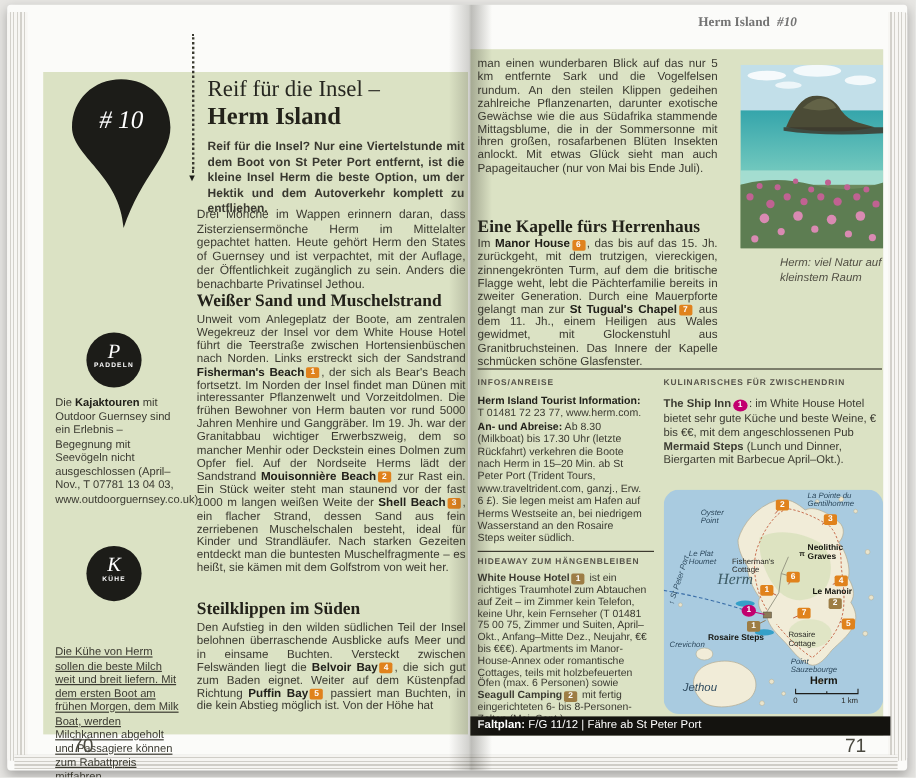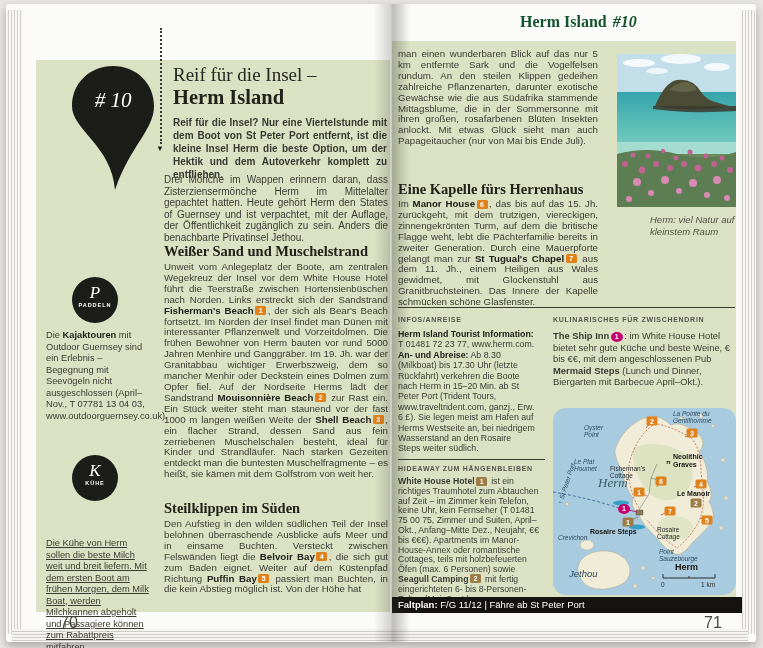--- a/index.html
+++ b/index.html
@@ -30,21 +30,21 @@
   .h-sec{font-family:"Liberation Serif",serif;font-weight:bold;font-size:14.5px;color:#23221a;}
   .body strong,.para1 strong,.sb strong,.info strong{color:#21201a;}
   .sb{font-size:9.3px;line-height:11.5px;color:#3b3a31;}
   .cap-label{font-size:7px;font-weight:bold;letter-spacing:.7px;color:#56534a;}
   .info{font-size:8.8px;line-height:10.4px;color:#3b3a31;}
   .kuli{font-size:9.4px;line-height:11.3px;color:#3b3a31;}
   .hide{font-size:8.7px;line-height:9.8px;color:#3b3a31;}
   .caption{font-style:italic;font-size:9.5px;line-height:11.5px;color:#514f44;margin-left:33px;}
   .pnum{font-size:16px;color:#4a4940;}
   .rule{background:#3c3a2f;height:1px;}
-  .rheader{font-family:"Liberation Serif",serif;font-weight:bold;font-size:16px;color:#14532d;text-align:left;}
+  .rheader{font-family:"Liberation Serif",serif;font-weight:bold;font-size:11px;color:#737373;text-align:center;}
   .rheader .num{font-style:italic;margin-left:6px;}
 
   
   .badge{display:inline-block;min-width:9px;height:9px;line-height:9.5px;padding:0 1px;text-align:center;
          color:#fff;font-size:7px;font-weight:bold;border-radius:1.5px;margin:0 1.5px;position:relative;top:-.5px;
          font-family:"Liberation Sans",sans-serif;font-style:normal;}
   .b-orange{background:#e0821c;}
   .b-brown{background:#9d7d45;}
   .b-magenta{background:#c2006f;border-radius:50%;min-width:10px;height:10px;line-height:10.5px;}
 
@@ -79,21 +79,21 @@
 <body>
 
 <div class="scene">
   <div class="abs book"></div>
   <div class="abs edge-left"></div>
   <div class="abs edge-right"></div>
   <div class="abs edge-bottom"></div>
 
   <div class="abs green gl"></div>
 
-  <div class="abs" style="left:70px;top:64px;width:86px;height:128px;z-index:6;">
+  <div class="abs" style="left:58px;top:64px;width:86px;height:128px;z-index:6;">
     <svg width="86" height="128" viewBox="0 0 86 128">
       <path d="M43,2 C66,2 84,19 84,42 C84,66 60,82 45,126 C42,82 2,66 2,42 C2,19 20,2 43,2 Z" fill="#1c1c18"></path>
     </svg>
     <div class="pin-label"># 10</div>
   </div>
   <div class="abs dotline" style="left:160px;top:28px;height:116px;z-index:6;"></div>
   <div class="abs dotarrow" style="left:156px;top:144px;z-index:6;">▼</div>
 
   <div class="abs serif title1" style="left:173px;top:64px;width:214px;">Reif für die Insel –</div>
   <div class="abs serif title2" style="left:173px;top:86px;width:214px;">Herm Island</div>

